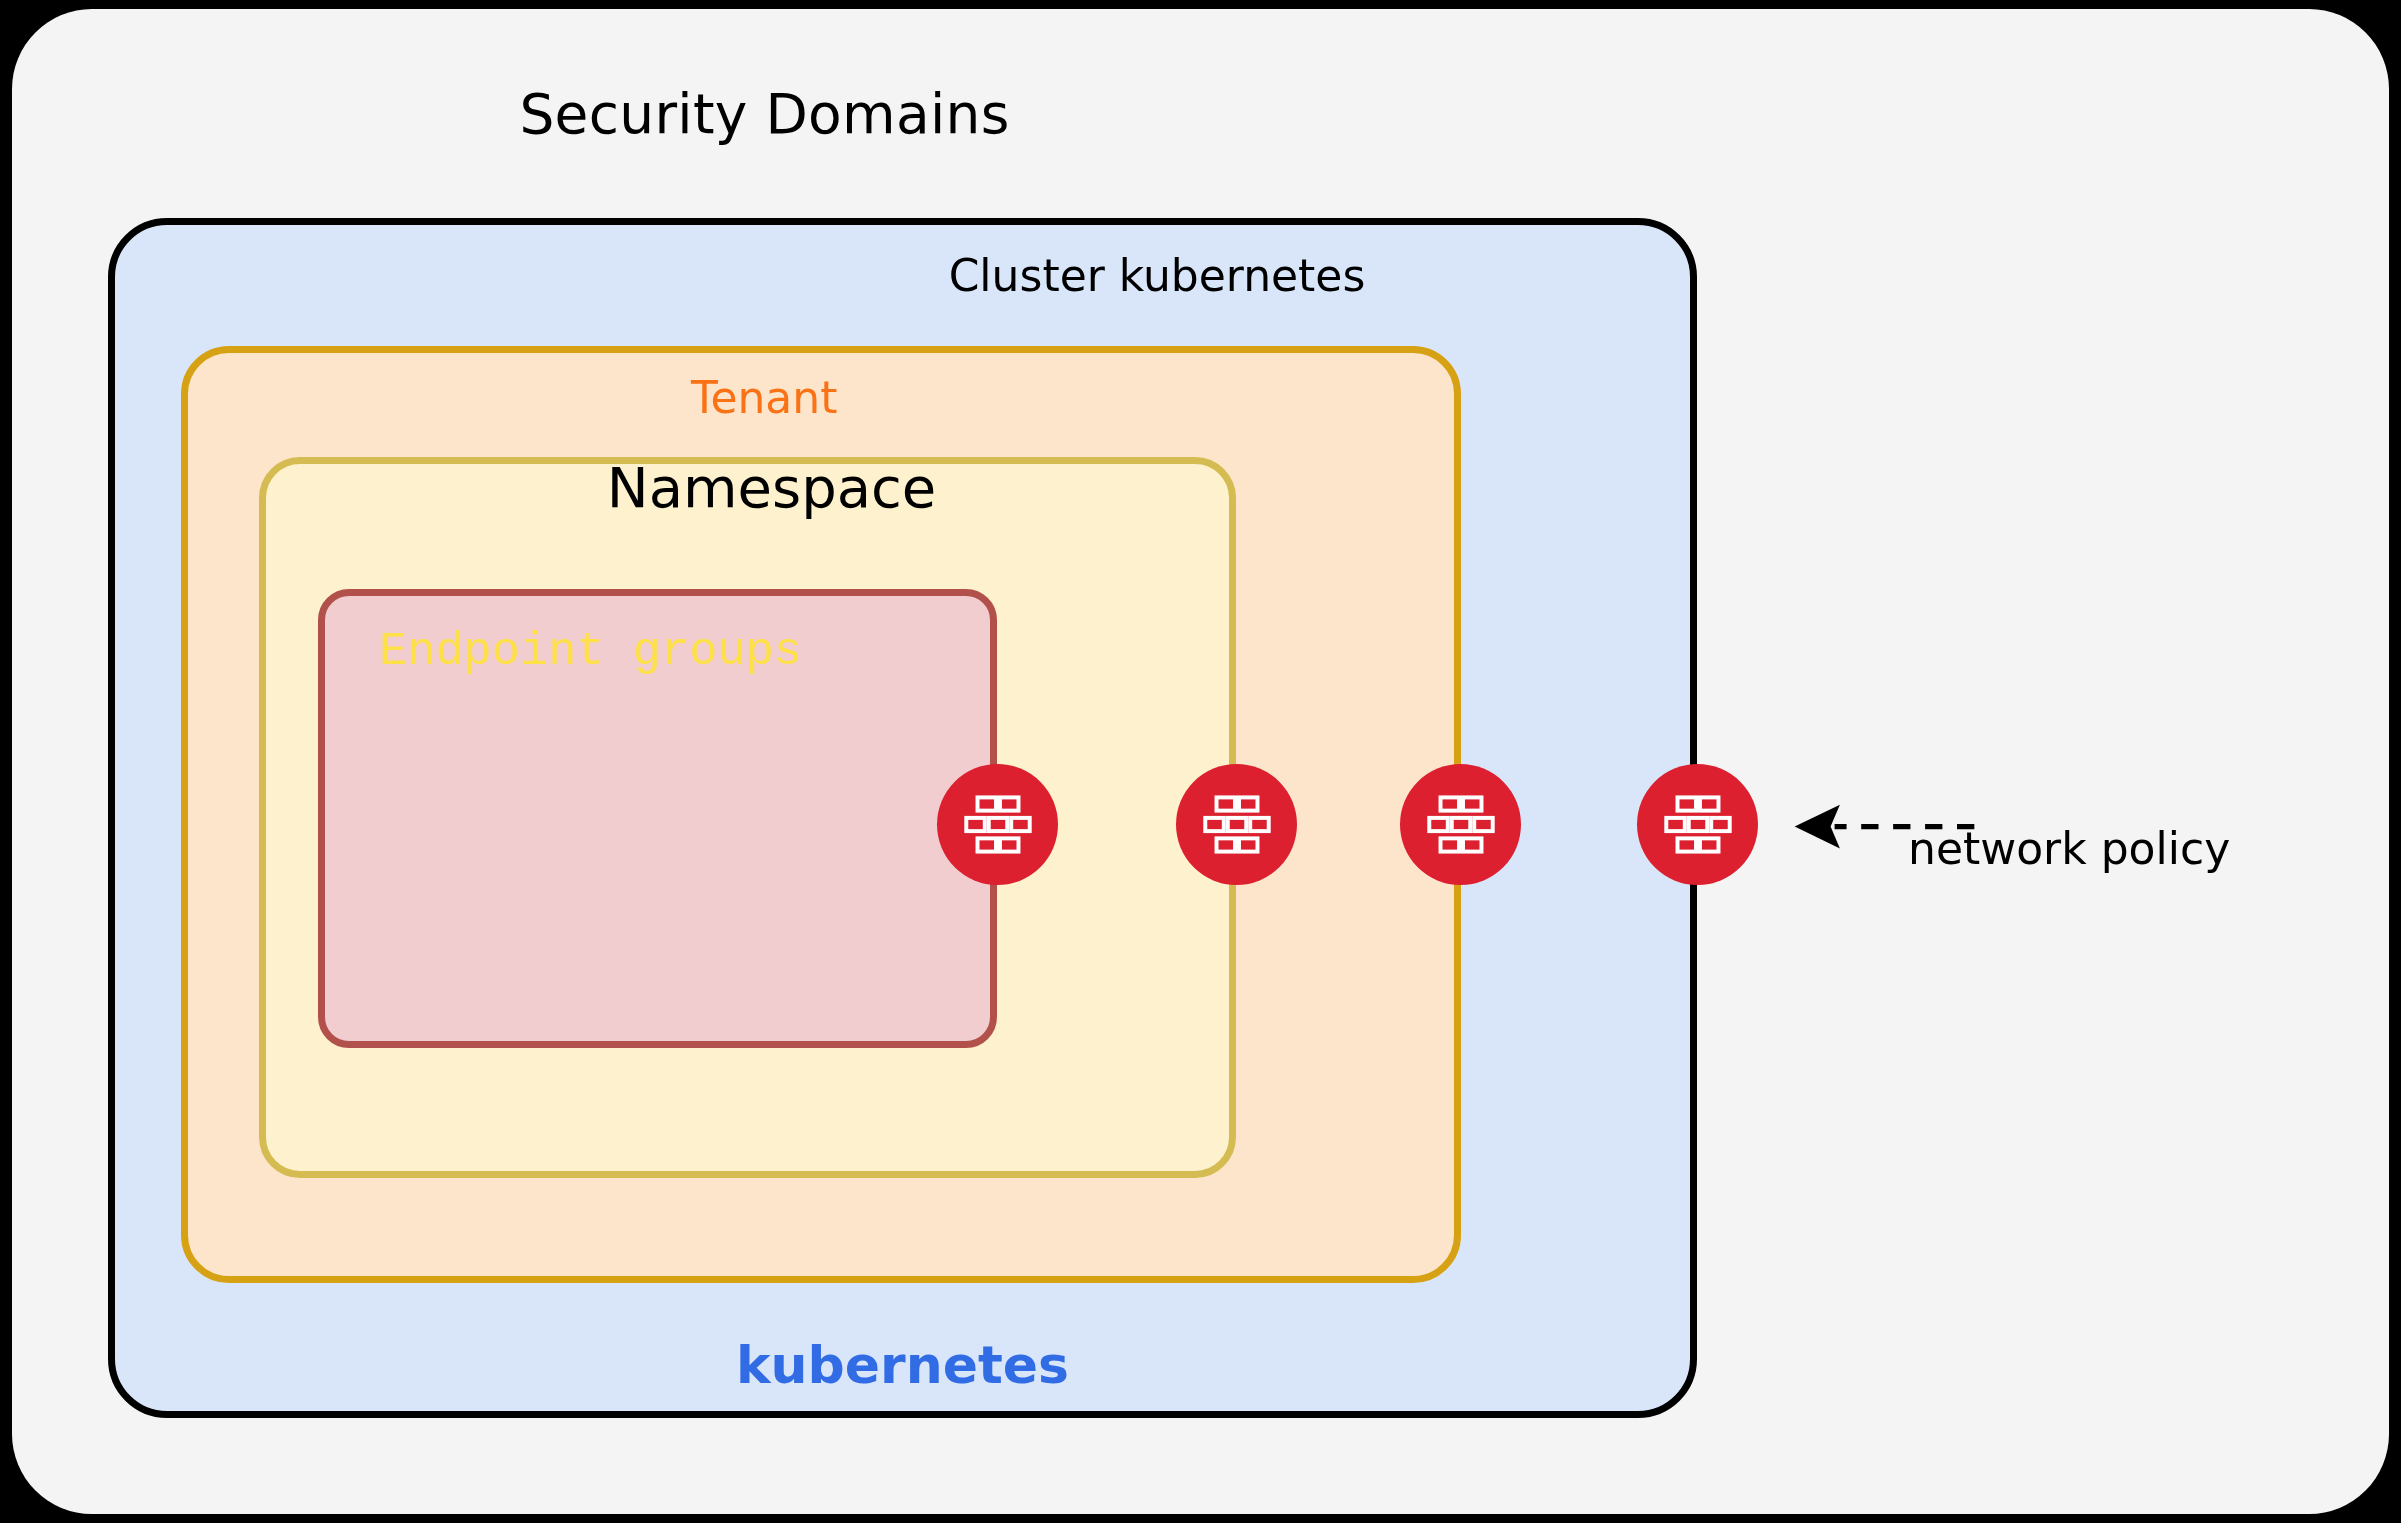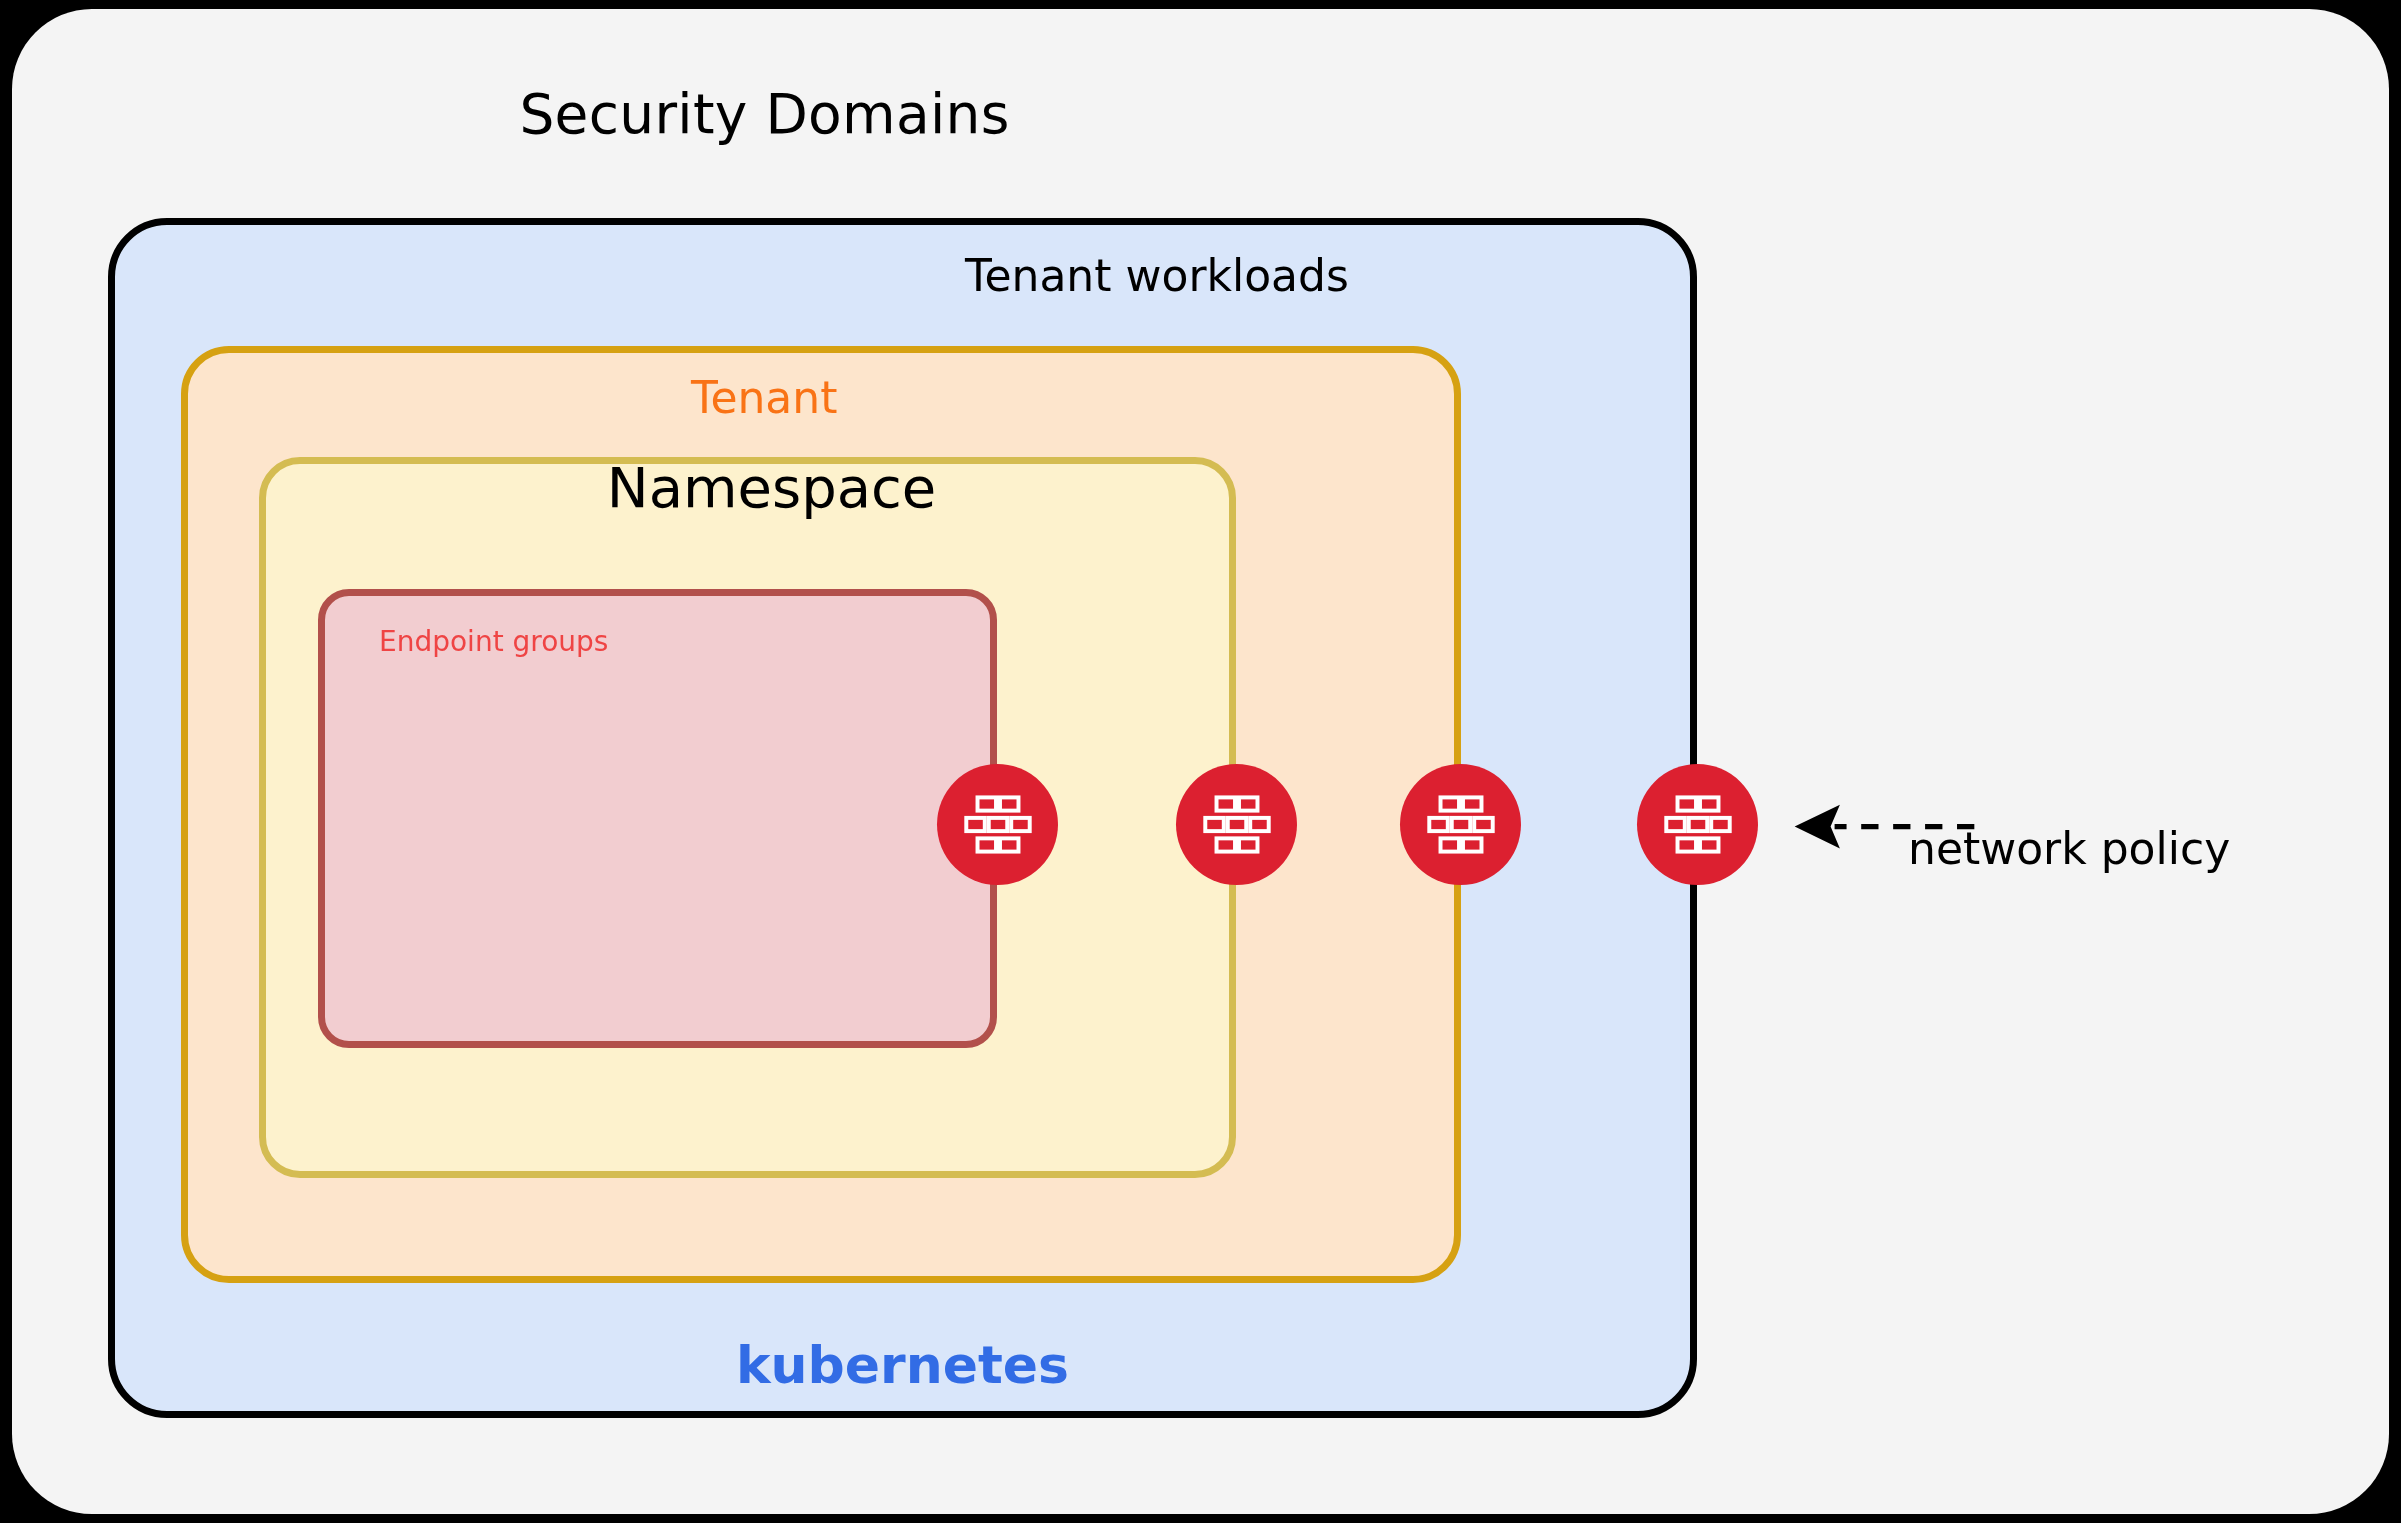--- a/index.html
+++ b/index.html
@@ -51,21 +51,21 @@
     text-align:center;font-size:56px;color:#000;white-space:nowrap;
   }
 
   
   #endpoint-box{
     left:318px;top:589px;width:679px;height:459px;
     background:#f2cdd0;border:7.3px solid #b2504b;border-radius:31px;
   }
   #endpoint-label{
     position:absolute;left:379px;top:625px;
-    font-size:28px;color:#ef4444;white-space:nowrap;
+    font-size:47px;color:#fde047;white-space:nowrap;font-family:Liberation Mono, monospace;
   }
 
   #k8s-label{
     position:absolute;left:507px;top:1303px;width:791px;
     text-align:center;font-size:52px;font-weight:bold;color:#326ce5;
     white-space:nowrap;
     margin-top:32px;
   }
 
   
@@ -85,21 +85,21 @@
 </head>
 <body>
 
 <div id="canvas">
 
   <div id="outer-panel"></div>
 
   <div id="title">Security Domains</div>
 
   <div class="box" id="cluster-box"></div>
-  <div id="cluster-label">Tenant workloads</div>
+  <div id="cluster-label">Cluster kubernetes</div>
 
   <div class="box" id="tenant-box"></div>
   <div id="tenant-label">Tenant</div>
 
   <div class="box" id="namespace-box"></div>
   <div id="namespace-label">Namespace</div>
 
   <div class="box" id="endpoint-box"></div>
   <div id="endpoint-label">Endpoint groups</div>
 

